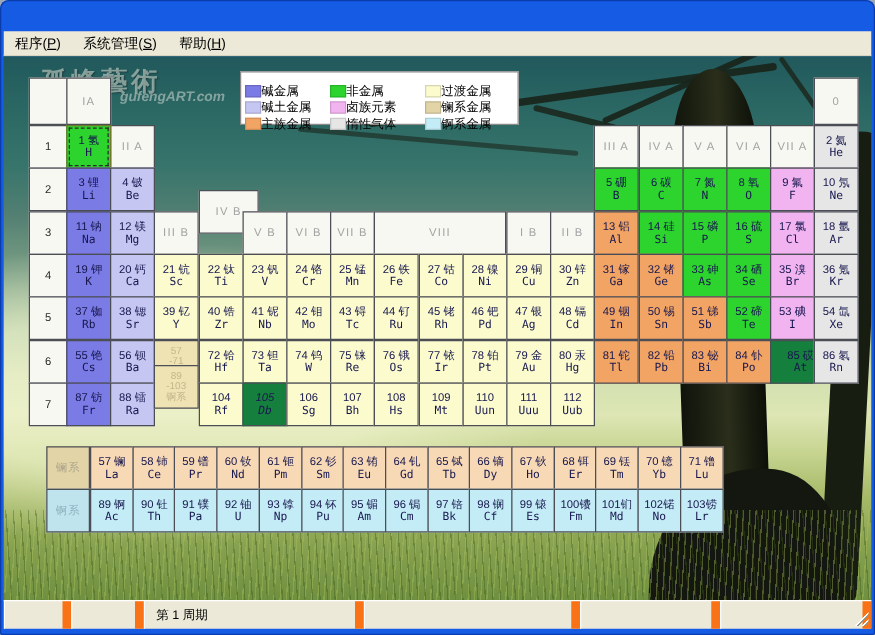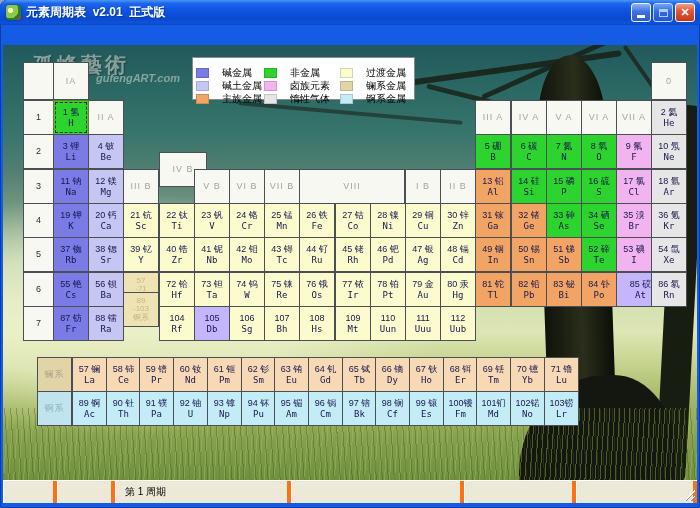--- a/index.html
+++ b/index.html
@@ -54,66 +54,56 @@
   .wm2{position:absolute;left:93px;top:27px;font-size:11px;font-weight:bold;font-style:italic;
     color:rgba(185,198,192,.65);}
   .big-title{position:absolute;left:219px;top:56px;font-size:42px;letter-spacing:7px;color:#fff;
     font-family:"DejaVu Serif","Liberation Serif",serif;
     text-shadow:1px 1px 0 #ef8ade,-1px -1px 0 #ef8ade,1px -1px 0 #ef8ade,-1px 1px 0 #ef8ade,2px 2px 4px rgba(238,120,215,.9);}
   
   .legend{position:absolute;left:192px;top:57px;width:223px;height:43px;background:#fff;
     border:1px solid #8a8a8a;box-sizing:border-box;z-index:3;
     display:grid;grid-template-columns:68px 76px 73px;grid-auto-rows:13px;
     align-items:center;padding:1px 0 1px 3px;}
-  .legend-item{display:flex;align-items:center;gap:13px;overflow:hidden;margin-top:15px;}
+  .legend-item{display:flex;align-items:center;gap:0;overflow:hidden;margin-top:15px;}
   .legend-sw{width:13px;height:10px;flex:none;box-shadow:inset 0 0 0 1px rgba(0,0,0,.15);}
   .legend-lb{font-size:10px;color:#000;white-space:nowrap;}
   
   .cell{position:absolute;box-sizing:border-box;border:1px solid #4c4e56;z-index:2;
     display:flex;flex-direction:column;align-items:center;justify-content:center;
     text-align:center;line-height:1.12;color:#17174e;background:#fff;}
   .cell .l1{font-size:9px;white-space:nowrap;}
   .cell .l2{font-size:9px;font-family:"DejaVu Sans Mono",monospace;white-space:nowrap;}
   .cell.hdr{background:#f8f8f3;color:#a3a3a3;font-size:9px;letter-spacing:1px;}
   .cell.period{background:#f8f8f3;color:#2b2b2b;font-size:10px;}
   .cell.selected{border:1px solid #6c7a2a;}
   .cell.selected .inner{position:absolute;inset:1px;border:1px dashed #2a2a2a;}
   .cell.range{font-size:8px;line-height:1.05;color:#c3b78b;}
   .cell.series-lab-lan{color:#aea68c;font-size:9px;letter-spacing:1px;}
   .cell.series-lab-act{color:#8fb2be;font-size:9px;letter-spacing:1px;}
   
   .statusbar{position:absolute;left:3px;top:480px;width:694px;height:23px;background:#ece9d8;
     border-top:1px solid #fff;box-sizing:border-box;display:flex;z-index:4;}
-  .sb-panel{height:100%;box-sizing:border-box;border-right:4px solid #f97316;
+  .sb-panel{height:100%;box-sizing:border-box;border-right:7px solid #f97316;
     box-shadow:inset 1px 0 0 #fff;display:flex;align-items:center;
     padding-left:10px;font-size:10px;color:#000;white-space:nowrap;overflow:hidden;}
   .grip{position:absolute;right:5px;bottom:7px;width:13px;height:13px;z-index:5;
     background:repeating-linear-gradient(-45deg,rgba(0,0,0,0) 0 2px,#989484 2px 3px,#fff 3px 4px);
     clip-path:polygon(100% 0,100% 100%,0 100%);}
 </style>
 </head>
 <body>
 
 <div id="window">
-  <div class="titlebar">
-    <div class="app-icon"></div>
-    <div class="title">元素周期表  v2.01  正式版</div>
-    <div class="winbtns">
-      <div class="wbtn min">
-          <span class="min-glyph"></span>
-        </div>
-      <div class="wbtn max">
-          <span class="max-glyph"></span>
-        </div>
-      <div class="wbtn close">
-          <span class="close-glyph">✕</span>
-        </div>
+
+  <div class="menubar" id="menubar">
+      <span class="menu-item">程序(<u>P</u>)</span>
+      <span class="menu-item">系统管理(<u>S</u>)</span>
+      <span class="menu-item">帮助(<u>H</u>)</span>
     </div>
-  </div>
-
 
   <div class="wallpaper">
     <div class="branch b1"></div>
     <div class="branch b2"></div>
     <div class="branch b3"></div>
     <div class="branch b4"></div>
     <div class="branch b5"></div>
     <div class="branch b6"></div>
     <div class="trunk1"></div>
     <div class="trunk3"></div>
@@ -502,41 +492,41 @@
         <span class="l2">Pb</span>
       </div>
       <div class="cell " style="left: 546px; top: 272px; width: 36px; height: 35px; background: rgb(242, 164, 100);">
         <span class="l1">83 铋</span>
         <span class="l2">Bi</span>
       </div>
       <div class="cell " style="left: 581px; top: 272px; width: 36px; height: 35px; background: rgb(242, 164, 100);">
         <span class="l1">84 钋</span>
         <span class="l2">Po</span>
       </div>
-      <div class="cell " style="left: 616px; top: 272px; width: 36px; height: 35px; background: #c4b5fd; padding-left: 13px;">
+      <div class="cell " style="left: 616px; top: 272px; width: 36px; height: 35px; background: #15803d; padding-left: 13px;">
         <span class="l1">85 砹</span>
         <span class="l2">At</span>
       </div>
       <div class="cell " style="left: 651px; top: 272px; width: 36px; height: 35px; background: rgb(230, 230, 230);">
         <span class="l1">86 氡</span>
         <span class="l2">Rn</span>
       </div>
       <div class="cell " style="left: 53px; top: 306px; width: 36px; height: 35px; background: rgb(123, 123, 230);">
         <span class="l1">87 钫</span>
         <span class="l2">Fr</span>
       </div>
       <div class="cell " style="left: 88px; top: 306px; width: 36px; height: 35px; background: rgb(198, 198, 242);">
         <span class="l1">88 镭</span>
         <span class="l2">Ra</span>
       </div>
       <div class="cell " style="left: 159px; top: 306px; width: 36px; height: 35px; background: rgb(251, 251, 206);">
         <span class="l1">104</span>
         <span class="l2">Rf</span>
       </div>
-      <div class="cell " style="left: 194px; top: 306px; width: 36px; height: 35px; background: #c4b5fd;">
+      <div class="cell " style="left: 194px; top: 306px; width: 36px; height: 35px; background: #15803d; font-style: italic;">
         <span class="l1">105</span>
         <span class="l2">Db</span>
       </div>
       <div class="cell " style="left: 229px; top: 306px; width: 36px; height: 35px; background: rgb(251, 251, 206);">
         <span class="l1">106</span>
         <span class="l2">Sg</span>
       </div>
       <div class="cell " style="left: 264px; top: 306px; width: 36px; height: 35px; background: rgb(251, 251, 206);">
         <span class="l1">107</span>
         <span class="l2">Bh</span>

